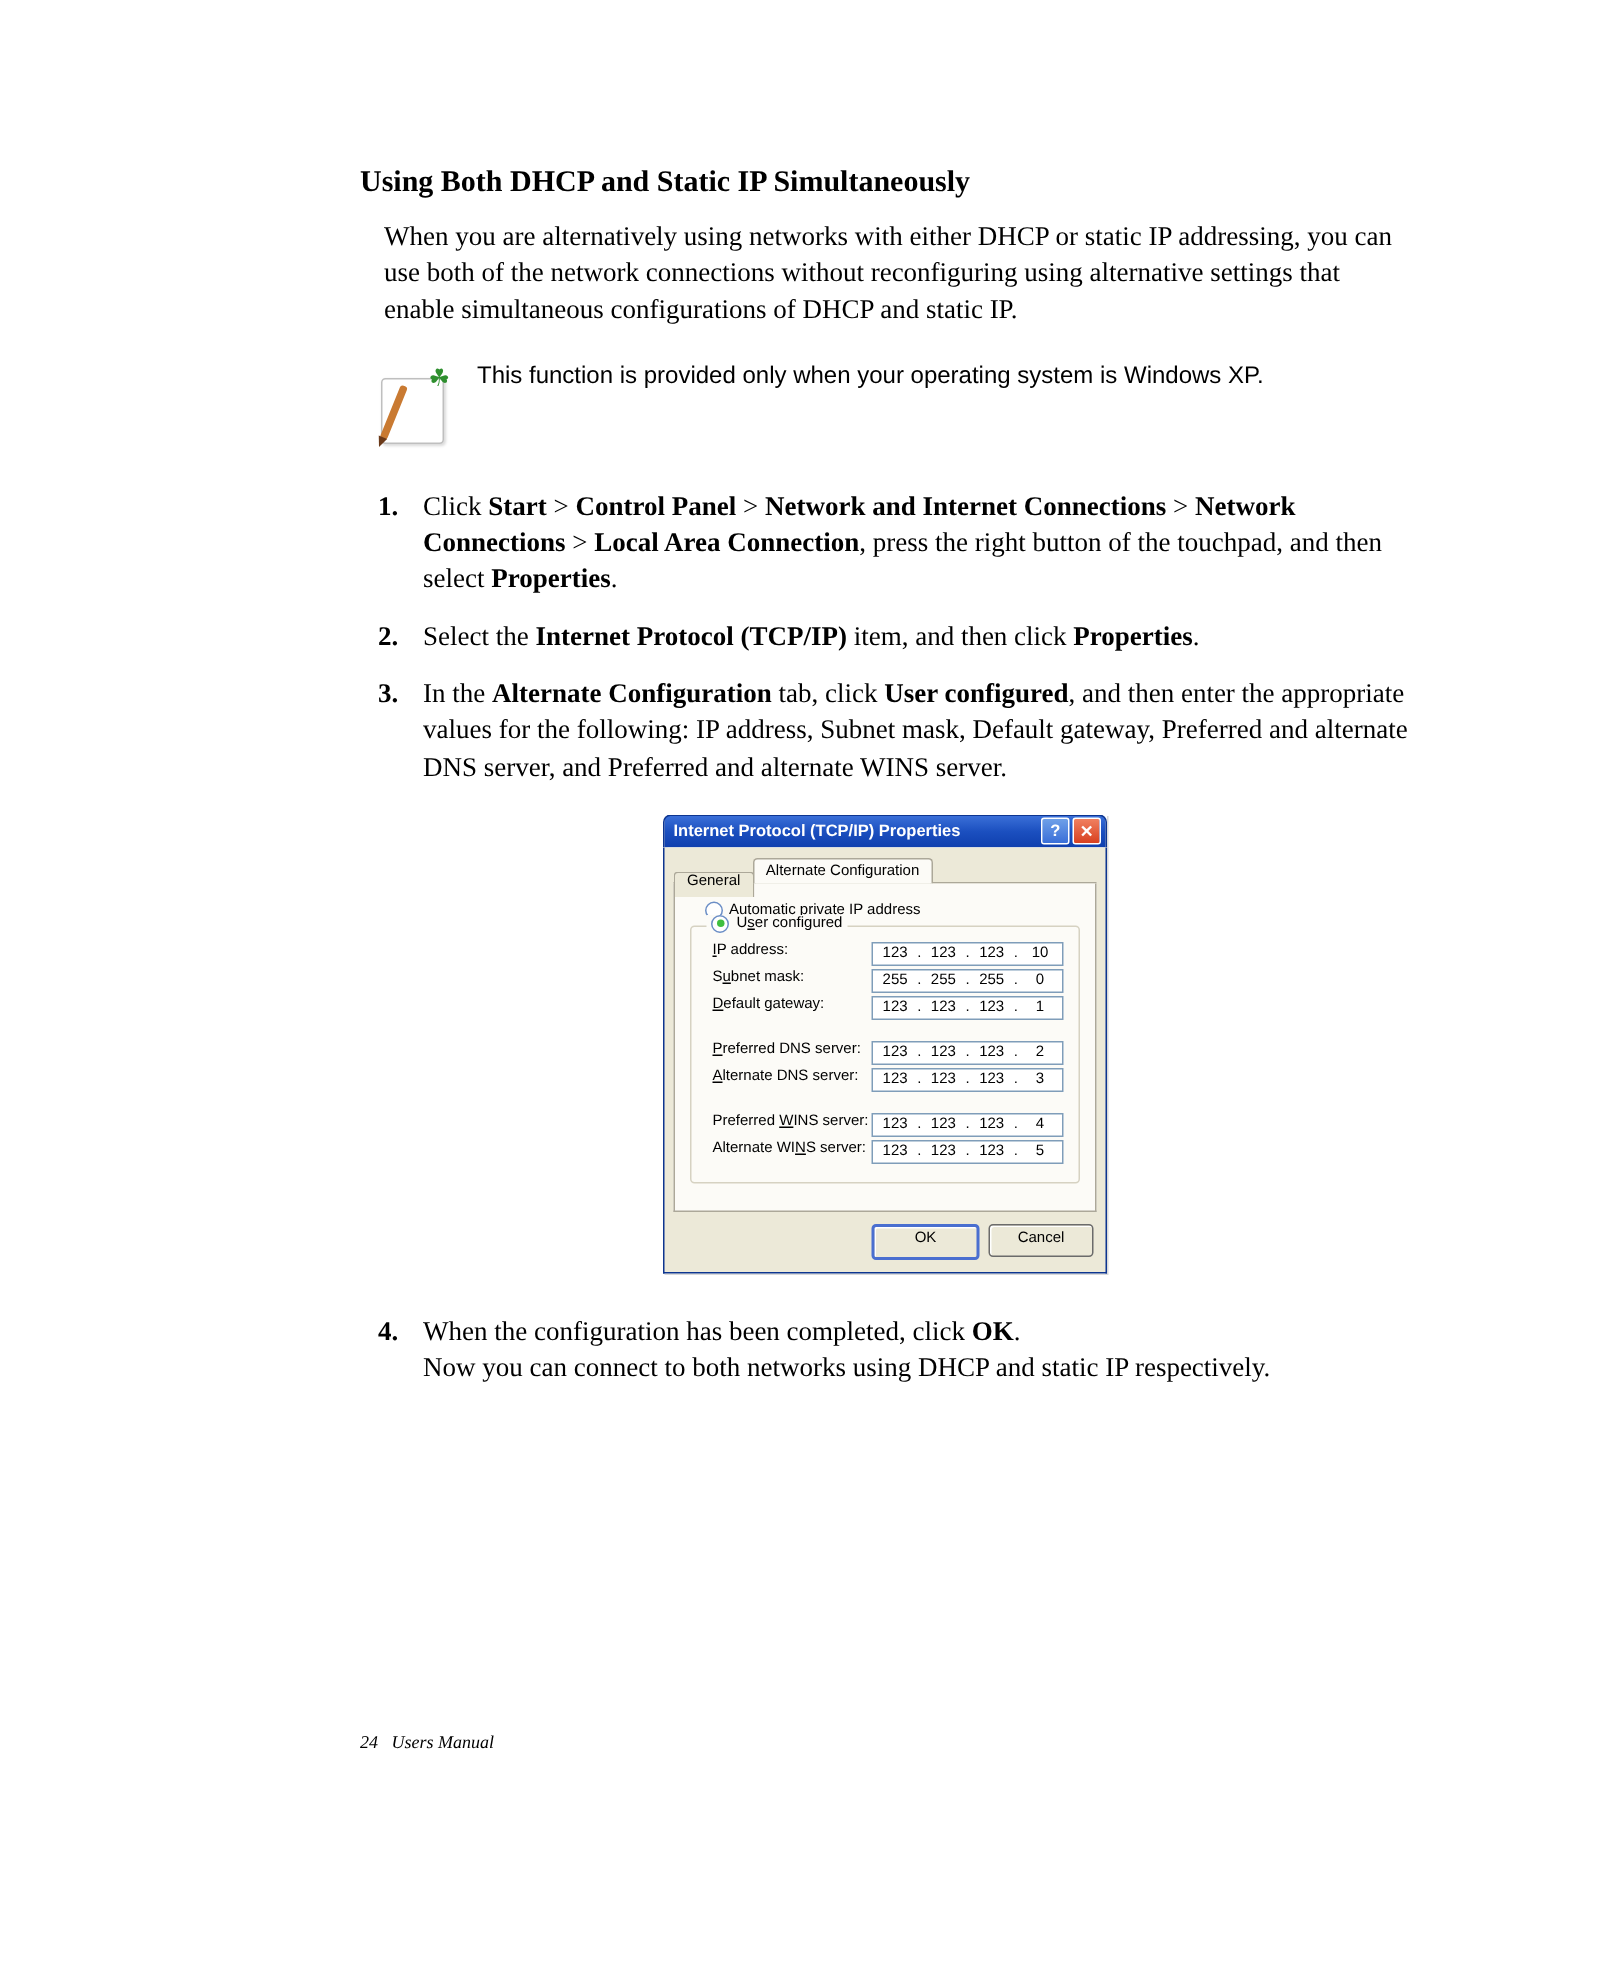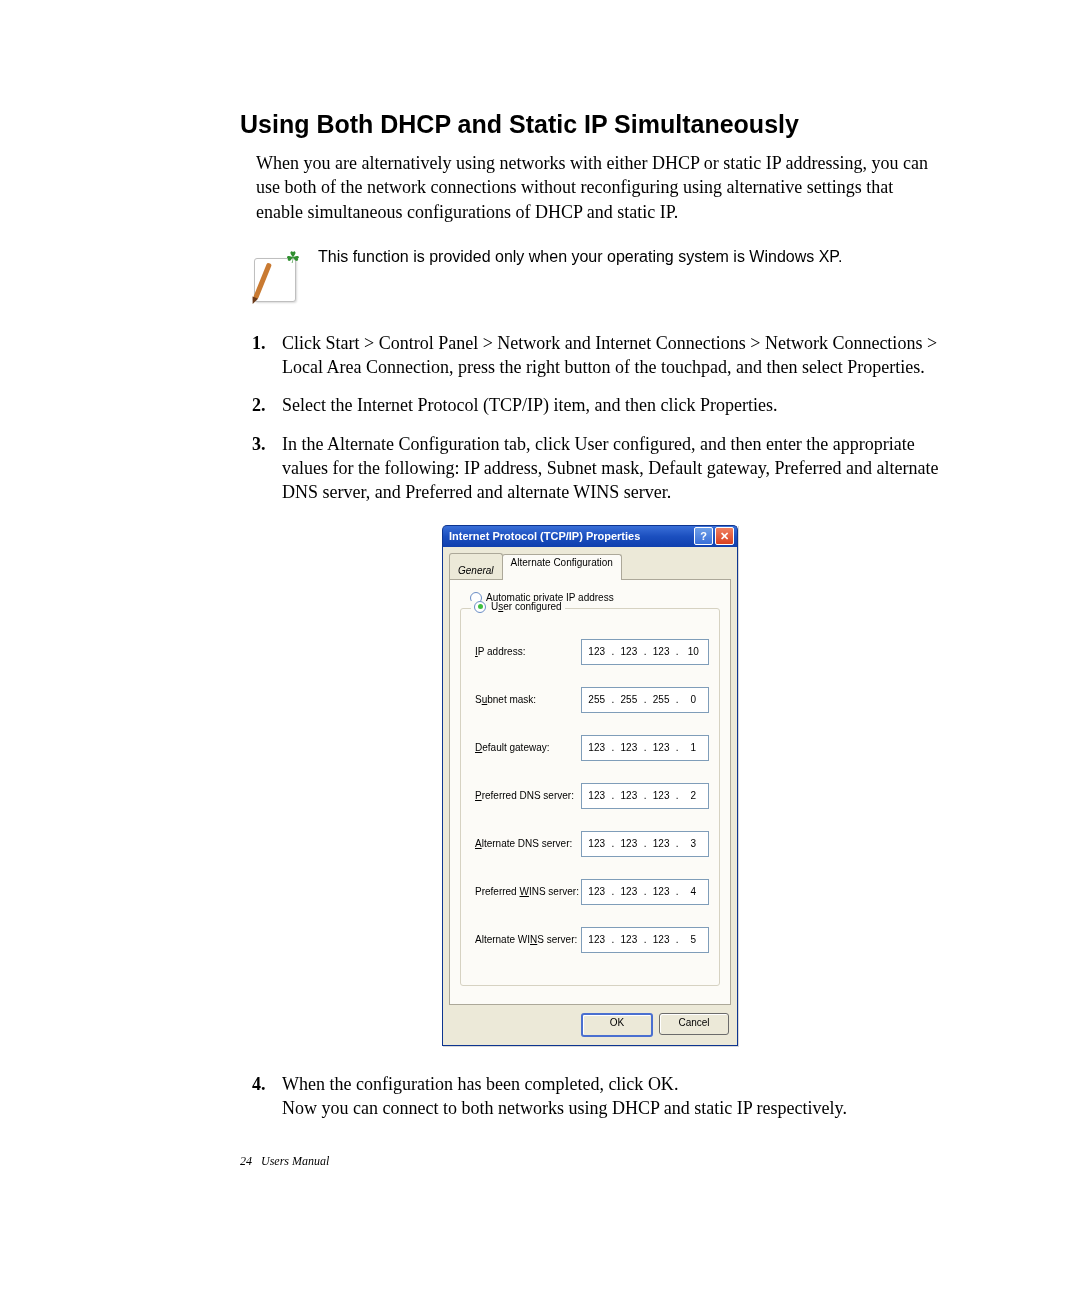--- a/index.html
+++ b/index.html
@@ -10,23 +10,23 @@
     color: #000;
   }
   .page {
     width: 1080px;
     height: 1309px;
     box-sizing: border-box;
     padding: 110px 140px 60px 240px;
     position: relative;
   }
   h2.section-title {
-    font-family: Liberation Sans, sans-serif;
+    font-family: Liberation Serif, serif;
     font-weight: bold;
-    font-size: 25px;
+    font-size: 20px;
     margin: 0 0 12px 0;
   }
   p.intro {
     font-size: 18px;
     line-height: 1.35;
     margin: 0 0 24px 0;
     padding-left: 16px;
   }
   .note-row {
     display: flex;
@@ -90,21 +90,21 @@
     margin-bottom: 14px;
   }
   ol.instructions .num {
     font-weight: bold;
     width: 30px;
     flex: 0 0 auto;
   }
   ol.instructions .body {
     flex: 1;
   }
-  .b { font-weight: normal; }
+  .b { font-weight: bold; }
 
   
   .dialog-wrap {
     display: flex;
     justify-content: center;
     margin: 20px 0 26px 0;
   }
   .dialog {
     width: 296px;
     font-family: Tahoma, Arial, sans-serif;
@@ -168,23 +168,22 @@
     margin-right: -1px;
     position: relative;
     top: 1px;
     font-size: 10px;
   }
   .tab.active {
     background: #fcfbf7;
     z-index: 2;
   }
   .tab.inactive {
-    top: 0;
-    padding-top: 11px;
-    font-style: italic;
+    top: 10px;
+    padding-top: 0;
   }
   .tab-panel {
     background: #fcfbf7;
     border: 1px solid #aca899;
     border-top: none;
     padding: 10px 10px 18px 10px;
     margin: 0 -2px;
   }
   .panel-note {
     font-size: 10px;
@@ -227,32 +226,32 @@
     left: 10px;
     background: #fcfbf7;
     padding: 0 3px;
     display: flex;
     align-items: center;
     gap: 5px;
     font-size: 10px;
   }
   .form-row {
     display: flex;
-    align-items: center;
+    align-items: flex-start;
     justify-content: space-between;
-    margin: 22px 0;
+    margin: 2px 0;
   }
   .form-row.gap-above { margin-top: 14px; }
   .form-label {
     font-size: 10px;
   }
   .form-label .ul { text-decoration: underline; }
   .ip-input {
     width: 128px;
-    height: 26px;
+    height: 16px;
     border: 1px solid #7f9db9;
     background: #fff;
     font-size: 10px;
     display: flex;
     align-items: center;
     box-sizing: border-box;
   }
   .ip-input .oct {
     flex: 1;
     text-align: center;

